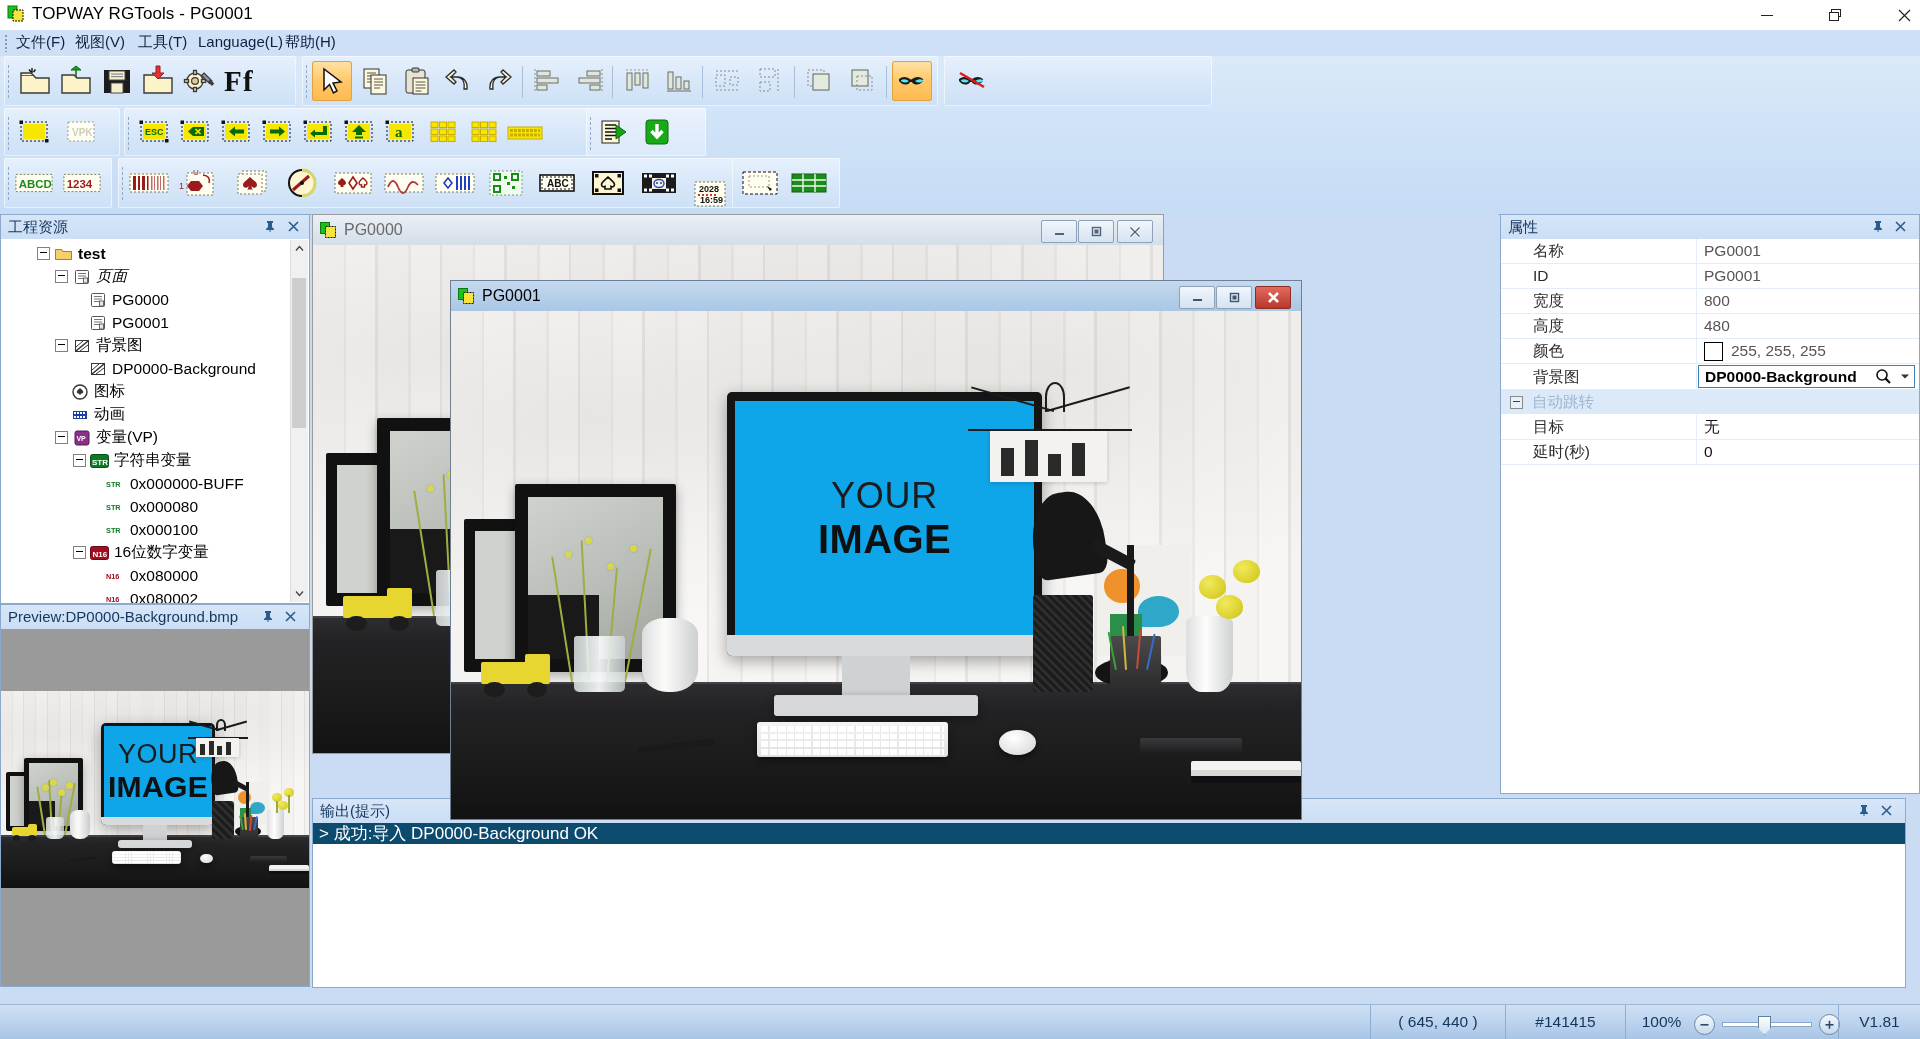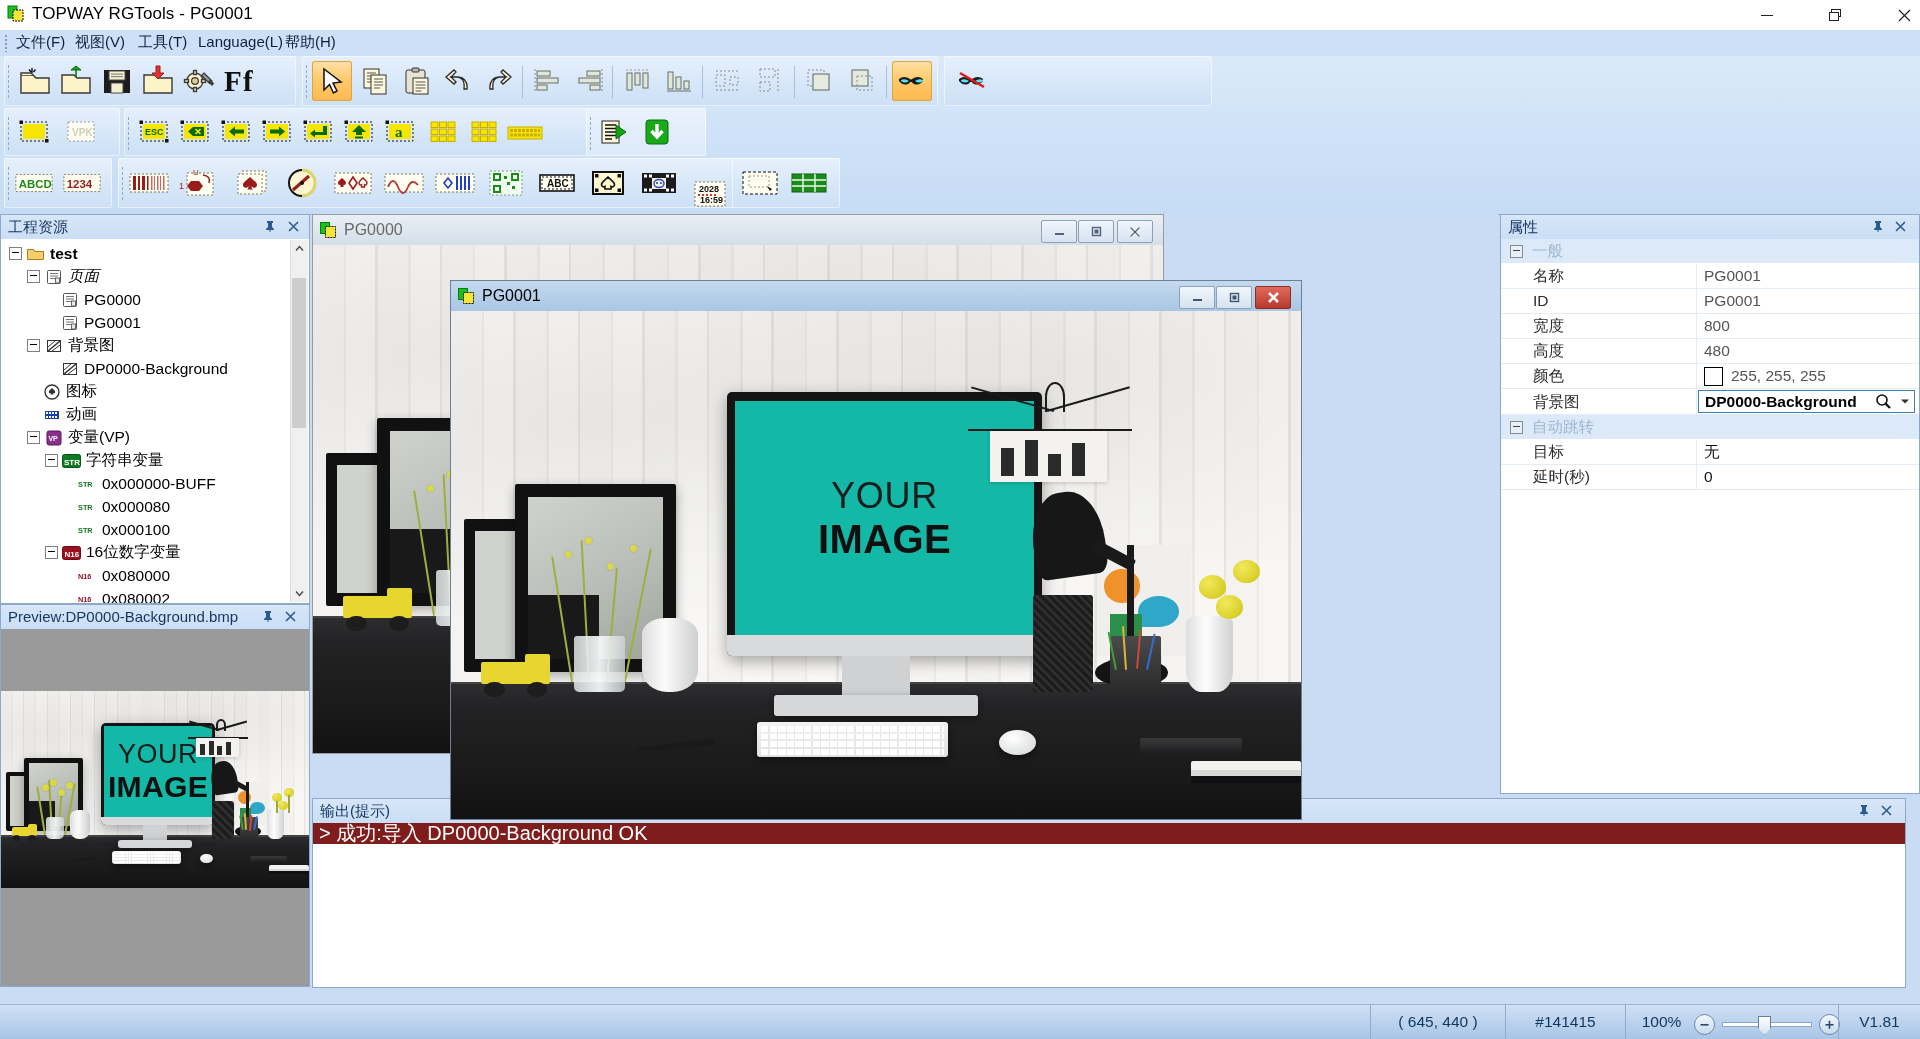--- a/index.html
+++ b/index.html
@@ -51,21 +51,21 @@
   .ptitle{height:24px;background:linear-gradient(180deg,#d7e6f8 0%,#cadef5 100%);
     border-bottom:1px solid #a9c3e0;position:relative;}
   .ptitle .pt{position:absolute;left:7px;top:3px;font-size:15px;color:#14365e;white-space:nowrap;}
   .ptitle .pin{position:absolute;right:32px;top:4px;width:16px;height:16px;cursor:default;}
   .ptitle .cl{position:absolute;right:9px;top:4px;width:16px;height:16px;cursor:default;}
 
   
   #proj{left:0;top:214px;width:310px;height:390px;text-align:right;}
   .treebody{position:absolute;left:0;top:24px;right:0;bottom:0;background:#fff;overflow:hidden;}
   .tree{position:absolute;left:0;top:3px;right:18px;}
-  .tnode{position:relative;height:23px;display:flex;align-items:center;white-space:nowrap;cursor:default;}
+  .tnode{position:relative;height:23px;display:flex;align-items:center;white-space:nowrap;cursor:default;margin-left:28px;}
   .tnode .exp{width:11px;height:11px;border:1px solid #808080;background:#fff;
     margin-right:4px;position:relative;flex:0 0 auto;}
   .tnode .exp::before{content:"";position:absolute;left:2px;top:4px;width:7px;height:1px;background:#000;}
   .tnode .noexp{width:11px;margin-right:4px;flex:0 0 auto;}
   .tnode .ico{width:19px;height:17px;margin-right:5px;flex:0 0 auto;display:flex;align-items:center;justify-content:center;}
   .tnode .lbl{font-size:15.5px;color:#000;}
   .tnode .lbl.b{font-weight:bold;}
   .vsb{position:absolute;right:1px;top:25px;width:17px;bottom:1px;background:#f0f0f0;border-left:1px solid #dcdcdc;}
   .vsb .ar{position:absolute;left:0;width:17px;height:17px;background:#f0f0f0;display:flex;align-items:center;justify-content:center;}
   .vsb .ar.up{top:0;}
@@ -73,21 +73,21 @@
   .vsb .thumb{position:absolute;left:1px;width:14px;background:#cdcdcd;border-radius:1px;}
 
   
   #prev{left:0;top:604px;width:310px;height:383px;}
   .prevbody{position:absolute;left:0;top:24px;right:0;bottom:0;background:#9a9a9a;overflow:hidden;}
   .previmg{position:absolute;left:0;top:62px;width:308px;height:197px;}
 
   
   #outp{left:312px;top:798px;width:1594px;height:190px;}
   .outbody{position:absolute;left:0;top:24px;right:0;bottom:0;background:#fff;}
-  .outline{height:21px;background:#7f1d1d;color:#fff;font-size:20px;
+  .outline{height:21px;background:#0c4a6e;color:#fff;font-size:17px;
     display:flex;align-items:center;padding-left:6px;white-space:nowrap;}
 
   
   #props{left:1500px;top:214px;width:420px;height:580px;}
   .propbody{position:absolute;left:0;top:24px;right:0;bottom:0;background:#fff;overflow:hidden;}
   .pgroup{height:24px;background:#dce9f8;position:relative;display:flex;align-items:center;
     border-bottom:1px solid #fff;}
   .pgroup .gx{width:11px;height:11px;border:1px solid #8a8a8a;background:#e8f0fa;margin-left:9px;position:relative;flex:0 0 auto;}
   .pgroup .gx::before{content:"";position:absolute;left:2px;top:4px;width:7px;height:1px;background:#444;}
   .pgroup .gl{margin-left:9px;font-size:15.5px;color:#9fb6d0;}
@@ -137,21 +137,21 @@
       radial-gradient(ellipse at 72% 16%, rgba(150,145,140,.14), transparent 50%),
       radial-gradient(ellipse at 44% 60%, rgba(255,255,255,.3), transparent 60%);
   }
   .deskTop{position:absolute;left:0;bottom:0;width:100%;height:27%;
     background:linear-gradient(180deg,#2f2f31 0%,#232325 18%,#191919 70%,#121212 100%);}
   .deskTop::before{content:"";position:absolute;left:0;top:0;width:100%;height:2px;background:#434345;}
 
   .monitor{position:absolute;left:32.5%;top:16%;width:37%;height:52%;}
   .mbezel{position:absolute;inset:0;background:#141415;border-radius:5px;
     box-shadow:0 5px 16px rgba(0,0,0,.35);}
-  .mscreen{position:absolute;left:2.4%;top:3.2%;right:2.4%;bottom:8%;background:#14b8a6;
+  .mscreen{position:absolute;left:2.4%;top:3.2%;right:2.4%;bottom:8%;background:#0ea5e9;
     display:flex;flex-direction:column;align-items:center;justify-content:center;}
   .mscreen .l1{font-size:2.6vh;letter-spacing:.02em;color:#1c1c1c;font-weight:300;font-family:"Liberation Sans",sans-serif;}
   .mscreen .l2{font-size:2.9vh;letter-spacing:.01em;color:#101010;font-weight:bold;font-family:"Liberation Sans",sans-serif;}
   .mchin{position:absolute;left:0;right:0;bottom:0;height:8%;background:#d9dadb;border-radius:0 0 5px 5px;}
   .mneck{position:absolute;left:46%;top:68%;width:8%;height:8%;background:#cfd1d3;}
   .mbase{position:absolute;left:38%;top:75.5%;width:24%;height:4.2%;background:#d5d7d9;border-radius:3px;
     box-shadow:0 3px 8px rgba(0,0,0,.4);}
 
   .frame{position:absolute;left:7.5%;top:34%;width:19%;height:37%;background:#111;border-radius:2px;
     box-shadow:0 4px 12px rgba(0,0,0,.32);}
@@ -1389,24 +1389,20 @@
         </svg>
       </span>
       <span class="cl">
         <svg width="13" height="13" viewBox="0 0 13 13">
             <path d="M2 2l9 9M11 2l-9 9" stroke="#2b5c8f" stroke-width="1.6" fill="none"></path>
           </svg>
       </span>
     </div>
     <div class="propbody">
 
-      <div class="pgroup">
-        <span class="gx"></span>
-        <span class="gl">一般</span>
-      </div>
       <div class="prow">
         <span class="pk">名称</span>
         <span class="pv">PG0001</span>
       </div>
       <div class="prow">
         <span class="pk">ID</span>
         <span class="pv">PG0001</span>
       </div>
       <div class="prow">
         <span class="pk">宽度</span>

